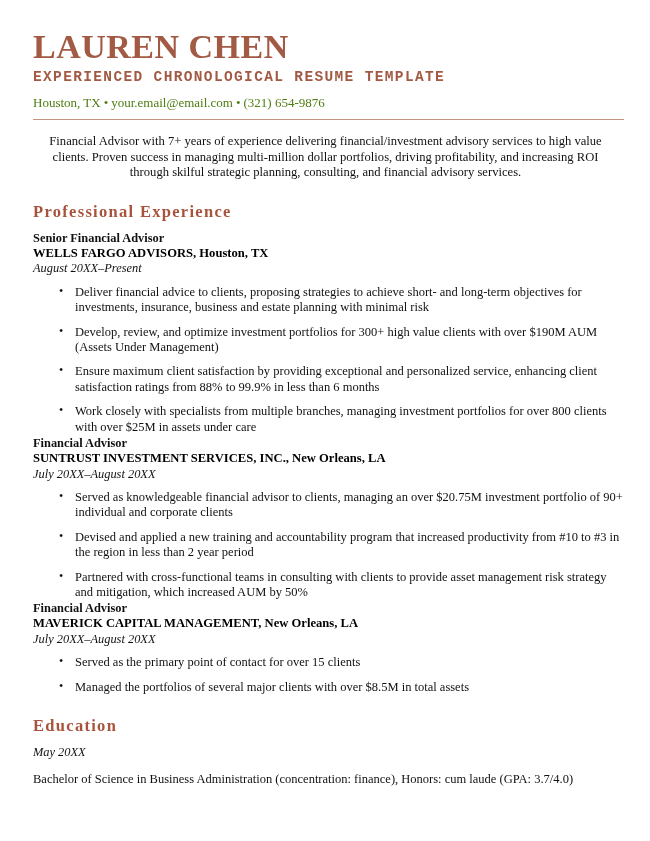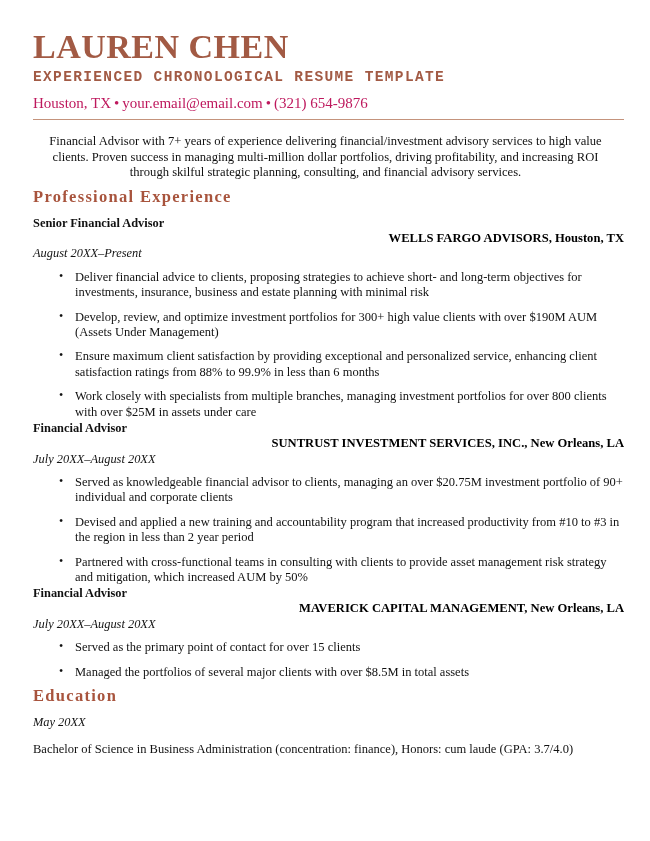--- a/index.html
+++ b/index.html
@@ -36,23 +36,23 @@
     font-size: 14.5px;
     line-height: 18px;
     font-weight: 700;
     color: #a25a44;
     letter-spacing: 1.35px;
     text-transform: uppercase;
     margin: 0 0 9px 0;
     white-space: nowrap;
   }
   .contact {
-    font-size: 15px;
+    font-size: 13px;
     line-height: 16px;
-    color: #be185d;
+    color: #4d7c0f;
     margin: 8px 0 8px 0;
     white-space: nowrap;
   }
   .contact .sep { padding: 0 3px; }
   .rule {
     border: 0;
     border-top: 1.6px solid #c4937c;
     margin: 0 0 14px 0;
     width: 100%;
   }
@@ -68,34 +68,33 @@
   }
 
   
   .section-title {
     font-family: "Liberation Serif", "DejaVu Serif", serif;
     font-size: 16.5px;
     line-height: 20px;
     font-weight: 700;
     color: #a8543d;
     letter-spacing: 1.3px;
-    margin: 6px 0 9px 0;
+    margin: 21px 0 9px 0;
   }
   .job-title {
     font-size: 12.4px;
     line-height: 15px;
     color: #111;
     font-weight: bold;
   }
   .job-company {
     font-size: 12.6px;
     line-height: 15.5px;
     font-weight: 700;
     color: #000;
-    text-align: right;
   }
   .job-dates {
     font-size: 12.4px;
     line-height: 15.5px;
     font-style: italic;
     color: #111;
   }
 
   ul.bullets {
     margin: 8px 0 0 0;

